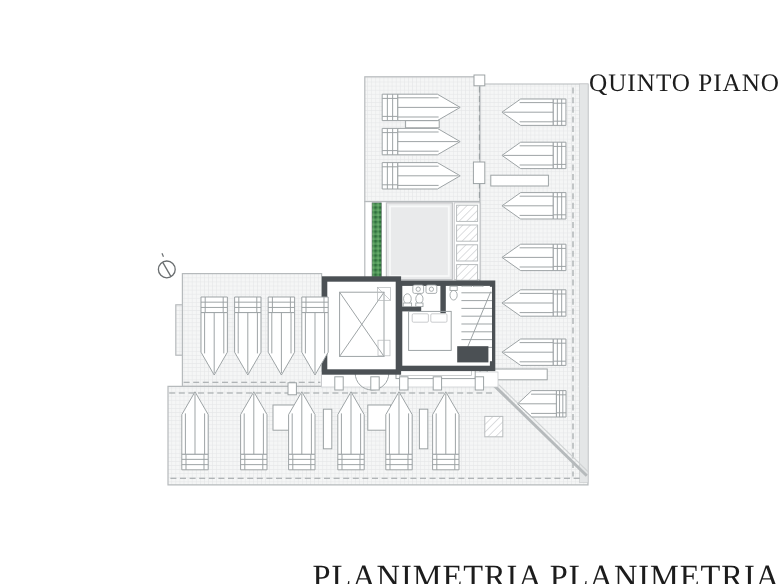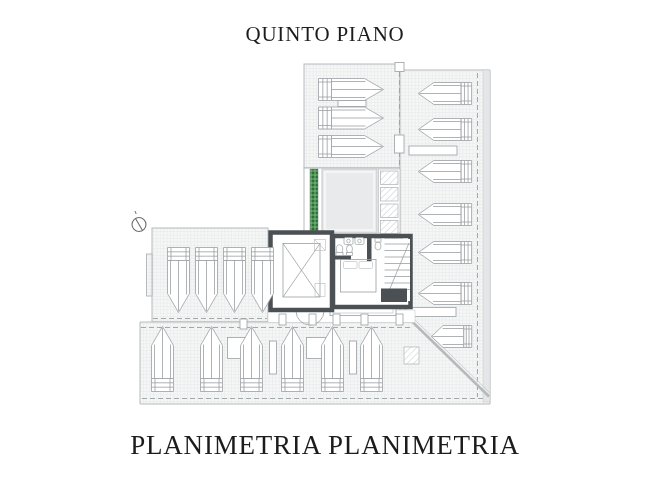--- a/index.html
+++ b/index.html
@@ -3,22 +3,22 @@
 <meta charset="utf-8">
 <style>
   html,body{margin:0;padding:0;background:#ffffff;}
   .page{
     position:relative;width:650px;height:487px;
     background:var(--background,#ffffff);
     font-family:"Liberation Serif", "DejaVu Serif", serif;
     overflow:hidden;
   }
   .title{
-    position:absolute;left:0;width:100%;text-align:center;
-    color:var(--text,#1c1c1c);line-height:1;white-space:pre;
+    position:absolute;left:0;width:100%;text-align:right;
+    color:var(--text,#1c1c1c);line-height:1;white-space:pre;margin-top:35px;
   }
   .title.top{top:24px;font-size:21px;letter-spacing:0.8px;}
   .title.bottom{top:432px;font-size:27px;letter-spacing:0.8px;}
   svg.plan{position:absolute;left:0;top:0;}
 
   
   .deckline{fill:none;stroke:var(--line,#b6babc);stroke-width:1;}
   .deckfill{fill:url(#grid);stroke:none;}
   .deckrect{fill:url(#grid);stroke:var(--line,#b6babc);stroke-width:1;}
   .w{fill:#ffffff;stroke:var(--line-dark,#9aa0a2);stroke-width:0.8;}

